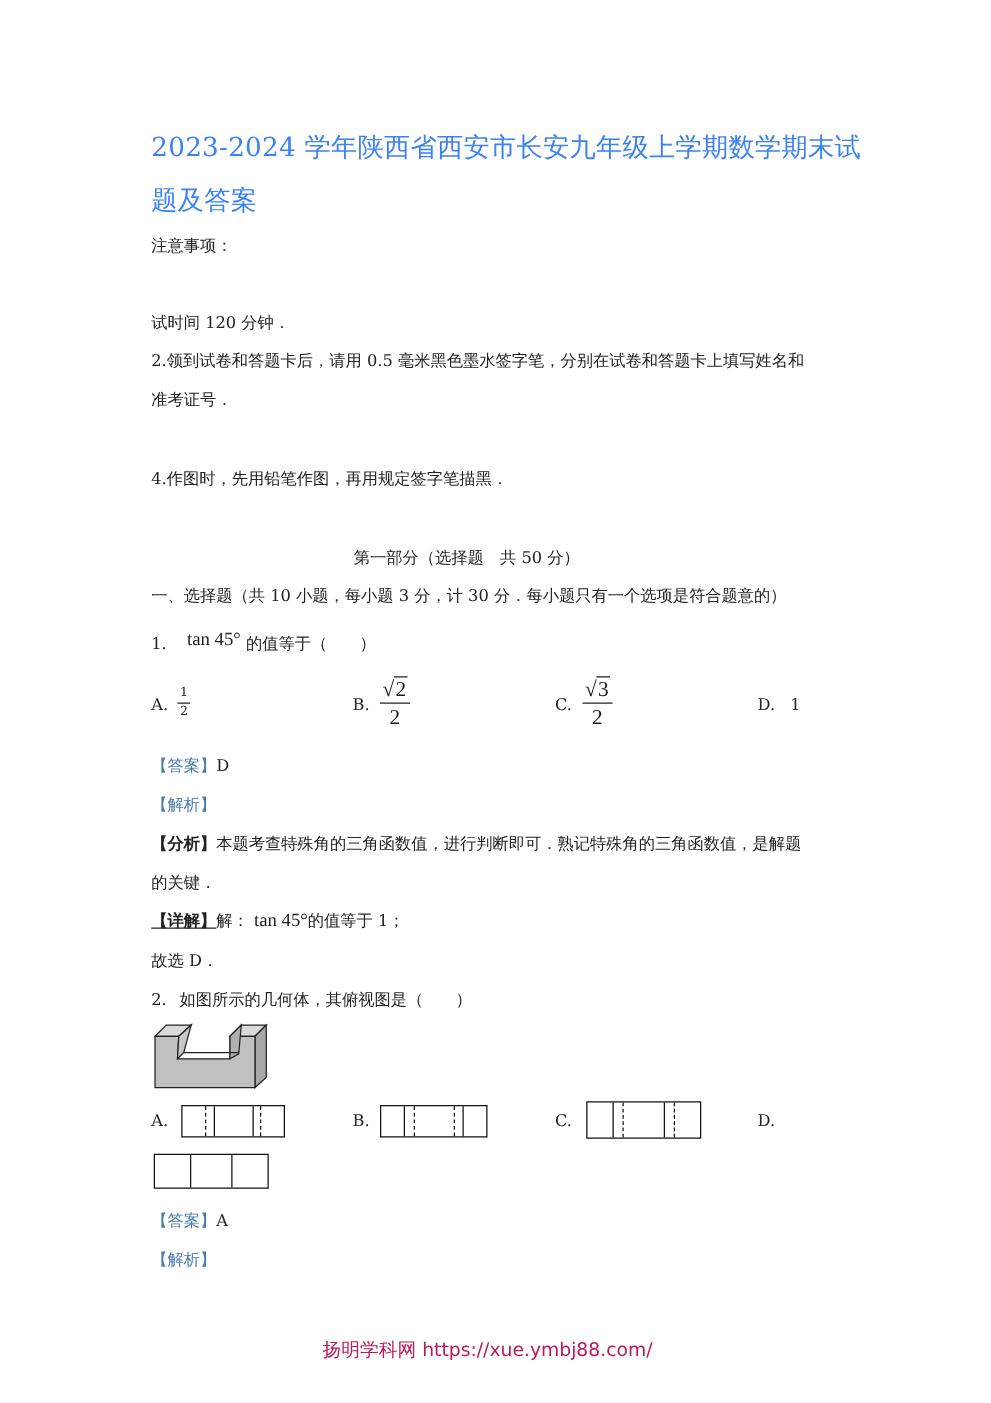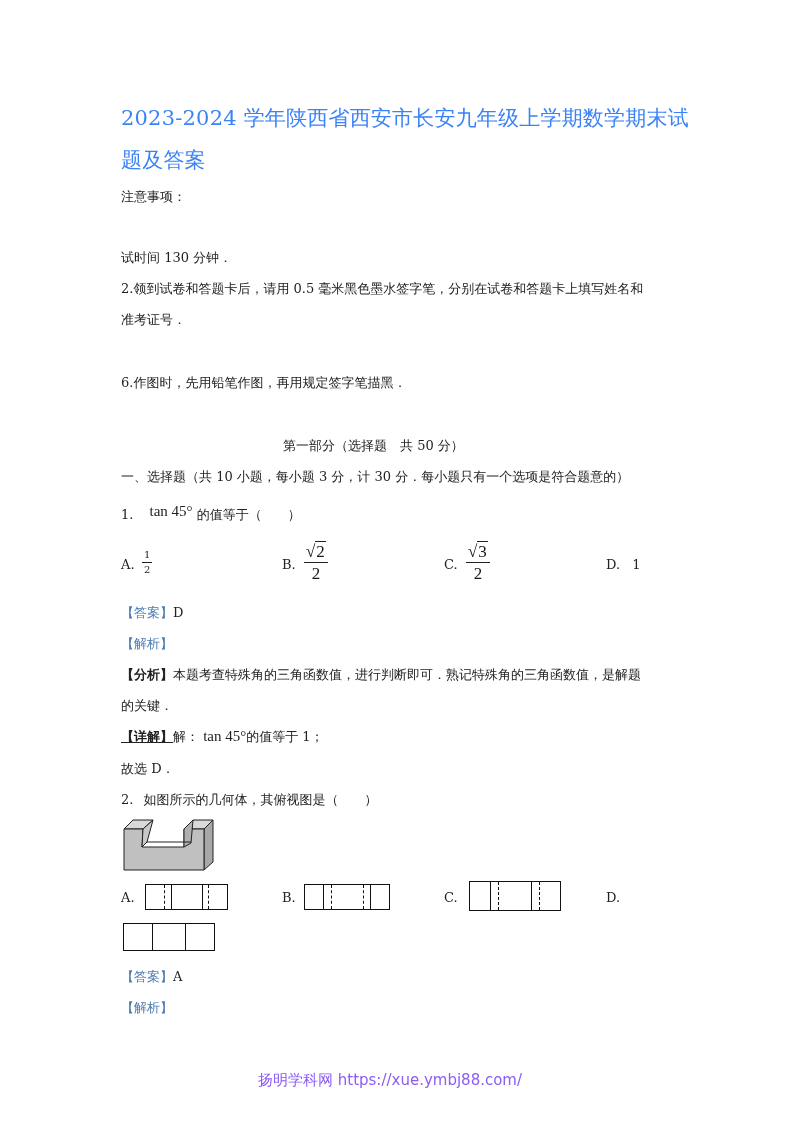--- a/index.html
+++ b/index.html
@@ -11,38 +11,38 @@
   .p { font-size: 13px; color: #222; }
   .blue { color: #4a7bb0; }
   .math { font-family: "Liberation Serif", "DejaVu Serif", serif; font-size: 15px; }
   .frac { display: inline-flex; flex-direction: column; align-items: center; vertical-align: middle; line-height: 1; }
   .frac .num { border-bottom: 1px solid #222; padding: 0 2px 2px 2px; }
   .frac .den { padding-top: 2px; }
   .frac.small { font-size: 10px; }
   .frac.big { font-family: "Liberation Serif", serif; font-size: 17px; }
   .sqrt { display: inline-block; }
   .sqrt .rad { border-top: 1px solid #222; padding: 0 1px; }
-  .footer { font-family: "DejaVu Sans", "Liberation Sans", sans-serif; font-size: 15px; color: #8b5cf6; }
+  .footer { font-family: "DejaVu Sans", "Liberation Sans", sans-serif; font-size: 15px; color: #be185d; }
   .view-box { position: absolute; border: 1.3px solid #111; height: 26px; box-sizing: border-box; }
   .vline { position: absolute; top: 0; bottom: 0; width: 0; border-left: 1.3px solid #111; }
   .vdash { position: absolute; top: 0; bottom: 0; width: 0; border-left: 1.3px dashed #111; }
 </style>
 </head>
 <body>
 
 <div class="page">
 
   <div class="abs title" style="left:121px; top:104px;">2023-2024 学年陕西省西安市长安九年级上学期数学期末试</div>
   <div class="abs title" style="left:121px; top:146px;">题及答案</div>
 
   <div class="abs p" style="left:121px; top:188px;">注意事项：</div>
-  <div class="abs p" style="left:121px; top:249px;">试时间 130 分钟．</div>
+  <div class="abs p" style="left:121px; top:249px;">试时间 120 分钟．</div>
   <div class="abs p" style="left:121px; top:280px;">2.领到试卷和答题卡后，请用 0.5 毫米黑色墨水签字笔，分别在试卷和答题卡上填写姓名和</div>
   <div class="abs p" style="left:121px; top:311px;">准考证号．</div>
-  <div class="abs p" style="left:121px; top:374px;">6.作图时，先用铅笔作图，再用规定签字笔描黑．</div>
+  <div class="abs p" style="left:121px; top:374px;">4.作图时，先用铅笔作图，再用规定签字笔描黑．</div>
 
   <div class="abs p" style="left:283px; top:437px;">第一部分（选择题　共 50 分）</div>
   <div class="abs p" style="left:121px; top:468px;">一、选择题（共 10 小题，每小题 3 分，计 30 分．每小题只有一个选项是符合题意的）</div>
 
   <div class="abs p" style="left:121px; top:506px;">
     <span>1.</span>
     <span class="math" style="margin-left:12px; position:relative; top:-3px;">tan 45°</span>
     <span>的值等于（　　）</span>
   </div>
 

